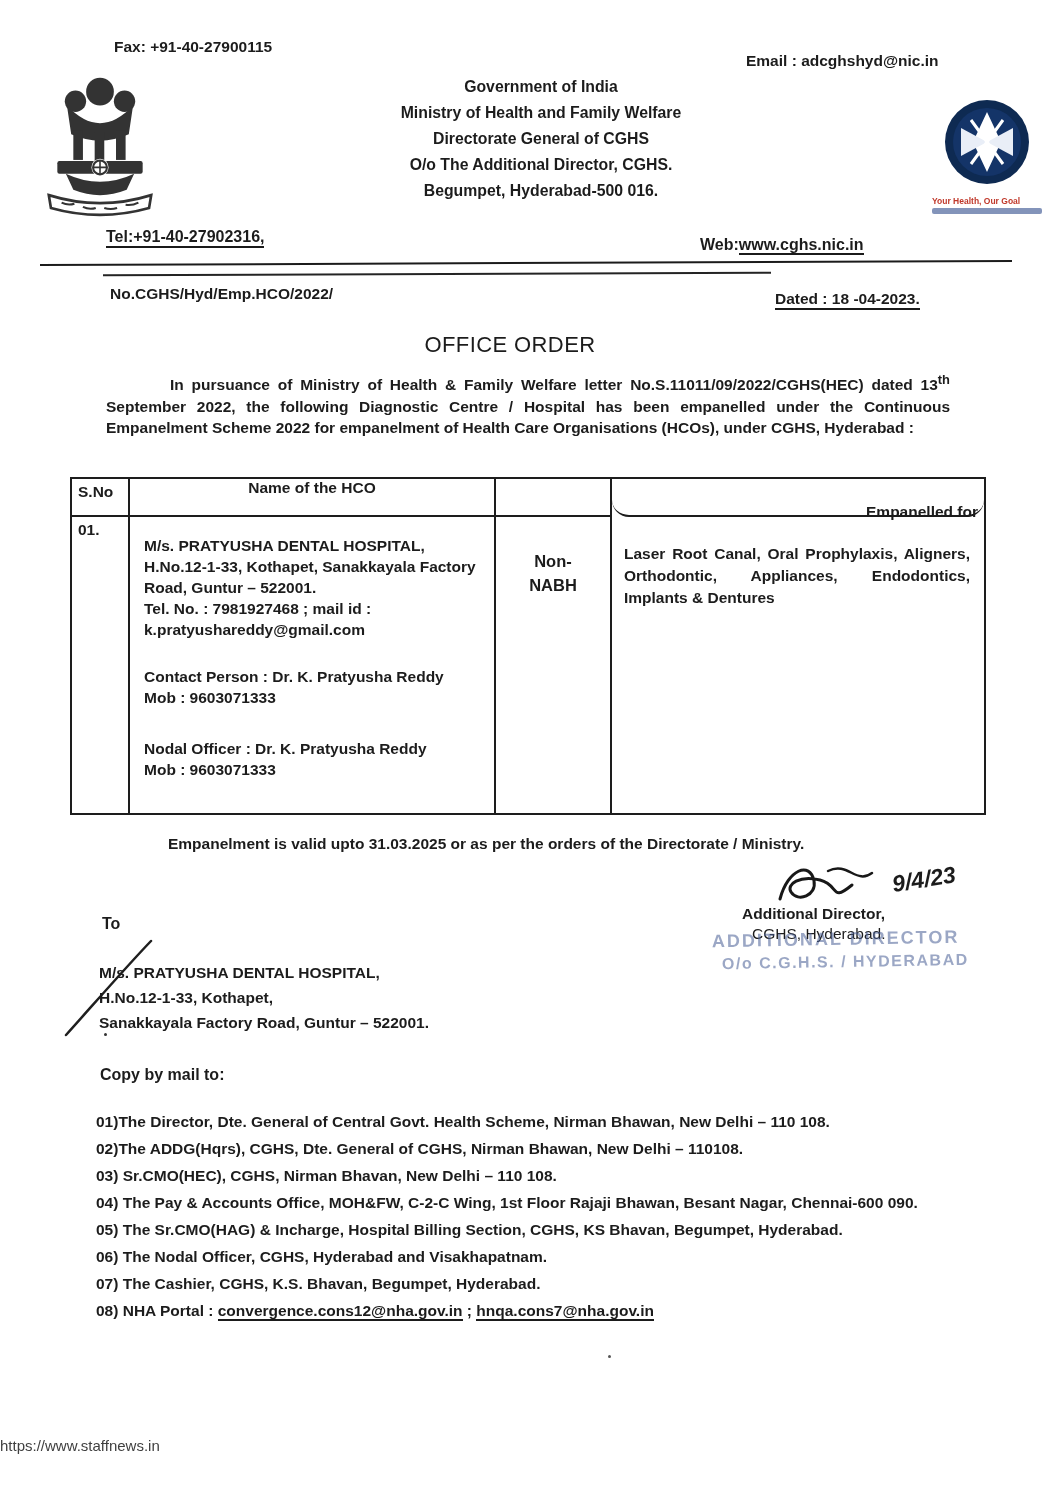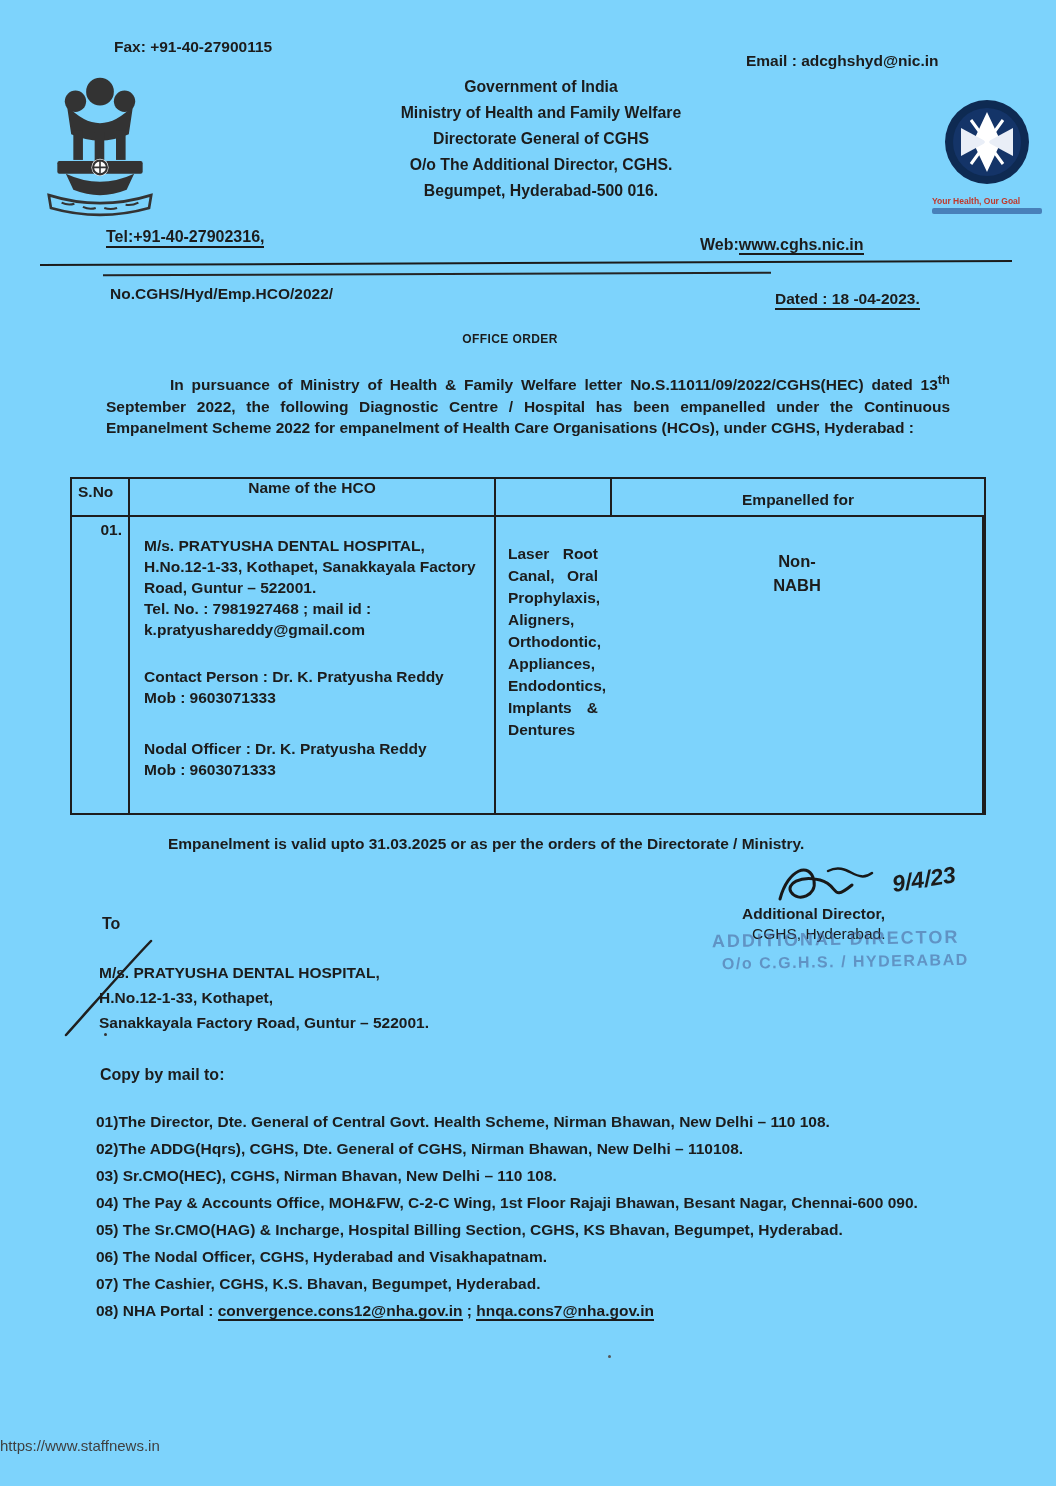--- a/index.html
+++ b/index.html
@@ -1,44 +1,44 @@
 <!DOCTYPE html>
 <html><head>
 <meta charset="utf-8">
 <style>
   * { margin:0; padding:0; box-sizing:border-box; }
   html,body { background:#e9e9e9; }
   body { font-family:"Liberation Sans", sans-serif; }
   .page {
     position:relative; width:1056px; height:1486px; margin:0 auto;
-    background:#7dd3fc; color:#1c1c1c; overflow:hidden;
+    background:#ffffff; color:#1c1c1c; overflow:hidden;
     font-weight:600; font-size:15.5px;
   }
   .abs { position:absolute; }
   .u { border-bottom:2px solid #1a1a1a; padding-bottom:1px; }
 
   .org-block { left:266px; top:74px; width:550px; text-align:center; line-height:26px; font-weight:700; font-size:15.8px; }
   .fax { left:114px; top:38px; }
   .email { left:746px; top:52px; font-weight:700; }
   .tel { left:106px; top:228px; font-weight:700; font-size:16px; }
   .web { left:700px; top:236px; font-weight:700; font-size:16px; }
   .rule1 { left:40px; top:262px; width:972px; height:2px; background:#1b1b1b; transform:rotate(-0.25deg); }
   .rule2 { left:103px; top:273px; width:668px; height:2px; background:#242424; transform:rotate(-0.2deg); }
   .refno { left:110px; top:285px; }
   .dated { left:775px; top:290px; font-weight:700; }
-  .title { left:0; width:1020px; top:332px; text-align:center; font-weight:700; font-size:12px; letter-spacing:.4px; }
+  .title { left:0; width:1020px; top:332px; text-align:center; font-weight:400; font-size:22px; letter-spacing:.4px; }
   .intro { left:106px; top:369px; width:844px; text-align:justify; text-indent:64px; line-height:21.5px; }
 
   .hco-table { left:70px; top:477px; width:916px; border:2px solid #1d1d1d; display:grid;
                grid-template-columns:58px 366px 116px 1fr; grid-template-rows:38px auto; }
   .cell { border-right:2px solid #1d1d1d; padding:4px 6px; }
   .cell.last { border-right:none; }
   .hdr { border-bottom:2px solid #1d1d1d; font-weight:700; }
   .hdr-name { text-align:center; padding-top:0; }
-  .hdr-emp { text-align:center; padding-top:12px; }
+  .hdr-emp { text-align:right; padding-top:24px;border-radius:17px; }
   .name-cell { padding:18px 10px 14px 14px; line-height:21px; min-height:296px; font-weight:700; }
   .name-cell .gap1 { margin-top:26px; }
   .name-cell .gap2 { margin-top:30px; }
   .cat-cell { text-align:center; padding-top:32px; font-weight:700; font-size:16.5px; line-height:24px; }
   .cat-cell .cat-inner { width:62px; margin:0 auto; }
   .emp-cell { padding:26px 14px 10px 12px; font-weight:700; text-align:justify; line-height:22px; }
 
   .validity { left:168px; top:835px; font-weight:700; }
 
   .sig-svg { left:768px; top:857px; }
@@ -133,37 +133,37 @@
 
   <p class="abs intro"><span>In pursuance of Ministry of Health &amp; Family Welfare letter No.S.11011/09/2022/CGHS(HEC)  dated 13</span><sup>th</sup><span> September 2022,  the following Diagnostic Centre / Hospital has been empanelled under the Continuous Empanelment Scheme 2022 for empanelment of Health Care Organisations (HCOs),  under CGHS, Hyderabad  :</span></p>
 
   <div class="abs hco-table">
     <div class="cell hdr">S.No</div>
     <div class="cell hdr hdr-name">Name of the HCO</div>
     <div class="cell hdr"></div>
     <div class="cell hdr hdr-emp last">Empanelled for</div>
 
     <div class="cell">
-      <div style="font-weight:700;text-align:right;">01.</div>
+      <div style="font-weight:700;">01.</div>
     </div>
     <div class="cell name-cell">
       <div>M/s. PRATYUSHA DENTAL HOSPITAL,</div>
       <div>H.No.12-1-33, Kothapet, Sanakkayala Factory Road, Guntur – 522001.</div>
       <div>Tel. No.  :   7981927468 ; mail id :</div>
       <div>k.pratyushareddy@gmail.com</div>
       <div class="gap1">Contact Person   :   Dr. K. Pratyusha Reddy</div>
       <div>Mob :  9603071333</div>
       <div class="gap2">Nodal Officer :  Dr. K. Pratyusha Reddy</div>
       <div>Mob :  9603071333</div>
     </div>
+    <div class="cell cat-cell">
+      <div class="cat-inner">Non-NABH</div>
+    </div>
     <div class="cell emp-cell last">
       <div>Laser Root Canal, Oral Prophylaxis, Aligners, Orthodontic, Appliances, Endodontics, Implants &amp; Dentures</div>
-    </div>
-    <div class="cell cat-cell">
-      <div class="cat-inner">Non-NABH</div>
     </div>
   </div>
 
   <div class="abs validity">Empanelment is valid upto 31.03.2025 or as per the  orders of the Directorate / Ministry.</div>
 
   <div class="abs sig-svg">
     <svg width="120" height="58" viewBox="0 0 120 58">
       <path d="M12 42 C 20 12, 42 4, 46 24 C 49 38, 30 46, 23 35 C 18 27, 32 18, 52 23 C 72 28, 62 46, 84 28" stroke="#181818" stroke-width="3" fill="none" stroke-linecap="round"></path>
       <path d="M60 14 C 80 4, 88 28, 104 16" stroke="#181818" stroke-width="2.5" fill="none" stroke-linecap="round"></path>
     </svg>

